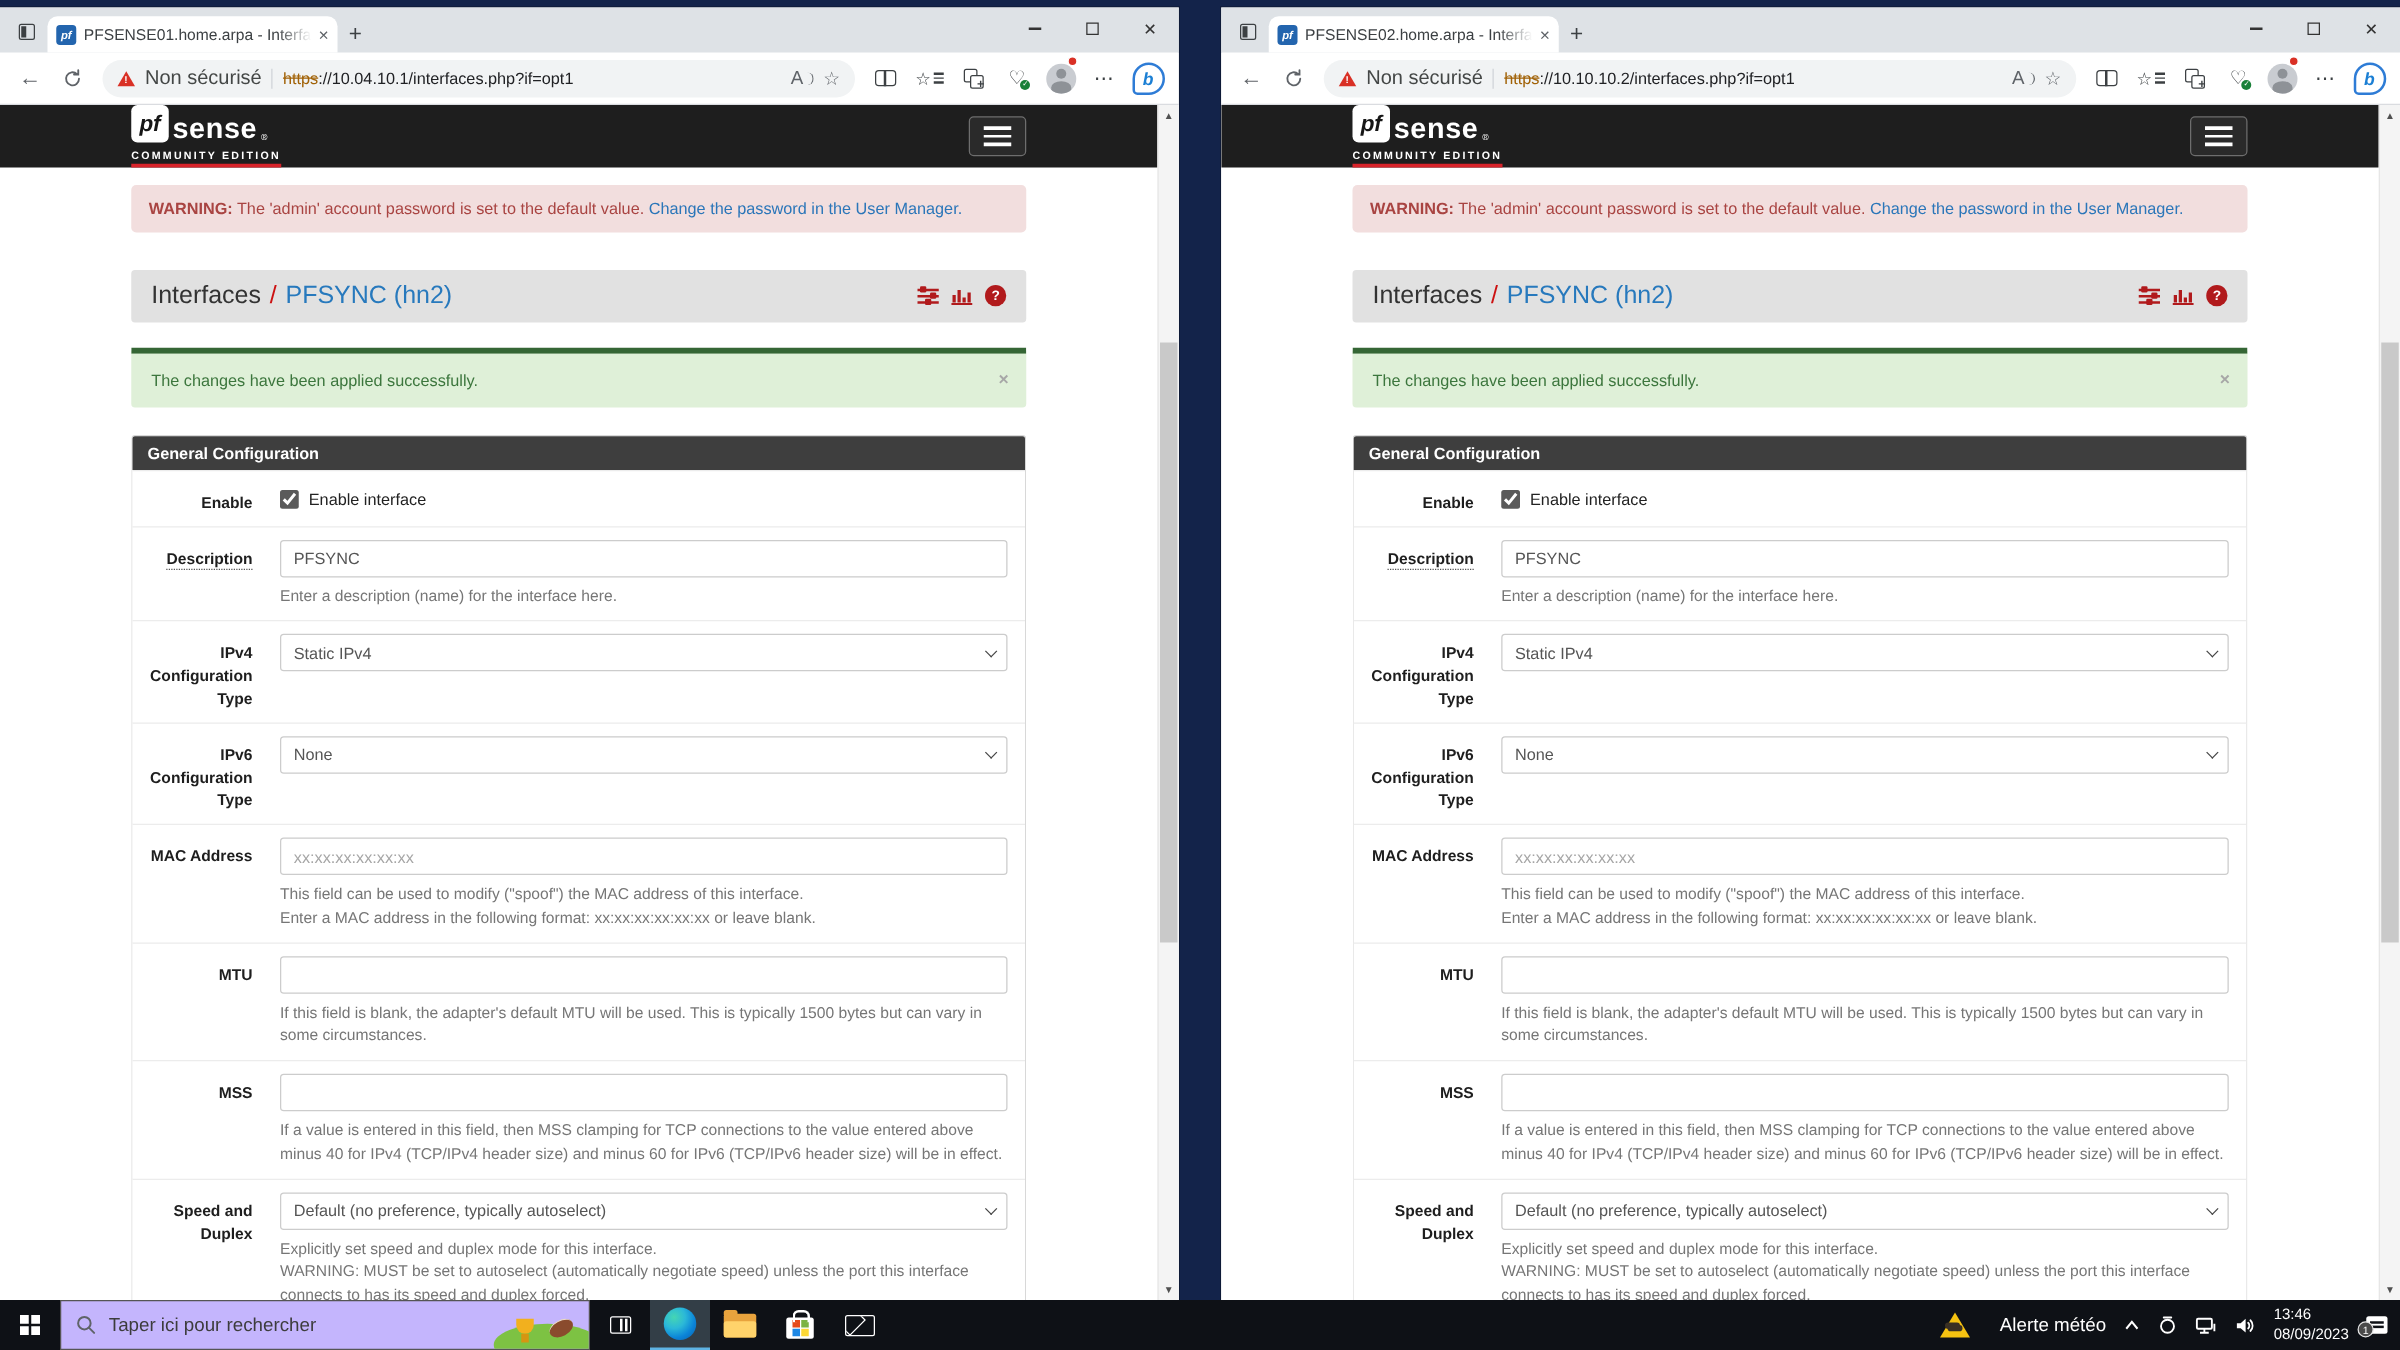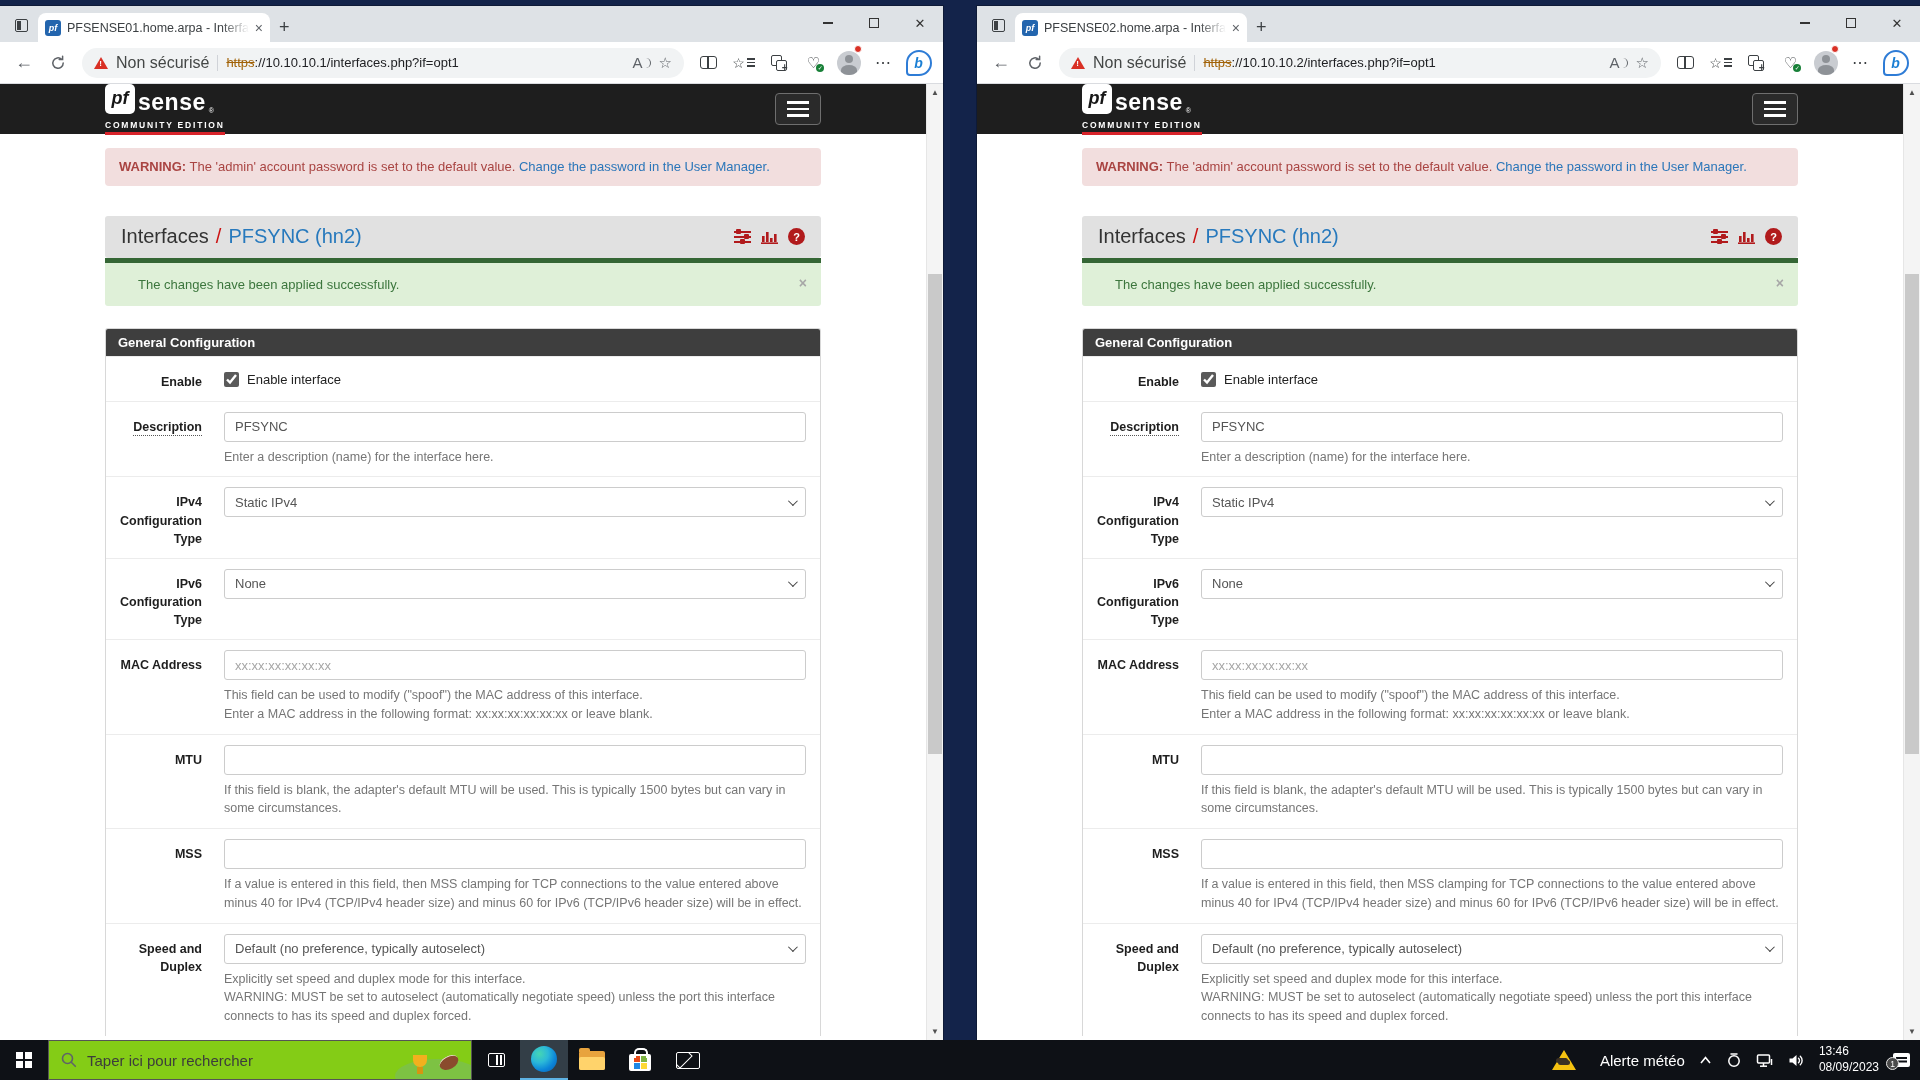--- a/index.html
+++ b/index.html
@@ -98,22 +98,22 @@
     padding:0 16px;font-size:20px;color:#333;}
   .crumb-sep{color:#CC1111;margin:0 7px;}
   .crumb-page{color:#2779BD;}
   .crumb-icons{margin-left:auto;display:flex;align-items:center;gap:10px;}
   .sliders-g{display:flex;flex-direction:column;gap:3px;}
   .sliders-g .r{width:17px;height:2px;background:#B11A1C;position:relative;}
   .sliders-g .r::after{content:"";position:absolute;top:-1.5px;width:5px;height:5px;background:#B11A1C;border-radius:1px;}
   .sliders-g .r1::after{left:2px;}.sliders-g .r2::after{left:10px;}.sliders-g .r3::after{left:6px;}
   .help-circ{width:17px;height:17px;border-radius:50%;background:#B11A1C;color:#fff;font-size:11px;font-weight:bold;
     display:flex;align-items:center;justify-content:center;}
-  .success{border-top:5px solid #356635;background:#DFF0D8;color:#3C763D;
-    font-size:13px;padding:14px 33px;position:relative;border-radius:0 0 3px 3px;}
+  .success{margin-top:20px;border-top:5px solid #356635;background:#DFF0D8;color:#3C763D;
+    font-size:13px;padding:14px 16px;position:relative;border-radius:0 0 3px 3px;}
   .success .close-x{position:absolute;right:14px;top:12px;color:#A7A7A7;font-size:14px;font-weight:bold;}
 
   .panel{margin-top:22px;border:1px solid #D8D8D8;border-bottom:none;border-radius:3px 3px 0 0;}
   .panel-head{background:#3E3E3E;color:#fff;font-weight:bold;font-size:13px;padding:6px 12px;border-radius:2px 2px 0 0;}
   .frow{display:flex;padding:10px 14px 10px 0;border-top:1px solid #ECECEC;background:#fff;}
   .frow:first-of-type{border-top:none;}
   .flabel{width:96px;flex:none;text-align:right;font-weight:bold;font-size:12.5px;color:#1E1E1E;
     line-height:1.45;padding-top:6px;}
   .flabel .udot{border-bottom:1px dotted #555;padding-bottom:1px;}
   .fctl{flex:1;margin-left:22px;min-width:0;}
@@ -126,21 +126,21 @@
     transform:rotate(45deg) translateY(-2px);flex:none;}
   .help{margin:6px 0 0;font-size:12.5px;color:#767676;line-height:1.5;}
   .cb-wrap{display:flex;align-items:center;gap:8px;font-size:13px;color:#222;padding-top:5px;}
   .cb-wrap input{width:15px;height:15px;accent-color:#5A5A5A;margin:0;}
 
   
   .taskbar{position:absolute;left:0;right:0;bottom:0;height:40px;background:#0E1116;display:flex;align-items:stretch;color:#fff;}
   .tb-start{width:48px;display:flex;align-items:center;justify-content:center;}
   .winlogo{display:grid;grid-template-columns:7px 7px;grid-template-rows:7px 7px;gap:1.5px;}
   .winlogo i{background:#fff;}
-  .tb-search{width:424px;background:#84cc16;display:flex;align-items:center;gap:10px;padding:0 0 0 12px;
+  .tb-search{width:424px;background:#c4b5fd;display:flex;align-items:center;gap:10px;padding:0 0 0 12px;
     color:#3C3C3C;font-size:15px;position:relative;overflow:hidden;border:1px solid #555;}
   .doodle{position:absolute;right:0;bottom:0;width:66px;height:40px;}
   .doodle .hill{position:absolute;right:-10px;bottom:-14px;width:86px;height:34px;border-radius:50%;background:#7DC243;}
   .doodle .cup{position:absolute;left:8px;bottom:12px;width:14px;height:12px;background:#F2B01E;border-radius:0 0 7px 7px;}
   .doodle .cup::after{content:"";position:absolute;left:4px;bottom:-7px;width:6px;height:7px;background:#D69511;}
   .doodle .ball{position:absolute;right:12px;bottom:10px;width:20px;height:13px;background:#8A4B2D;border-radius:50%;
     transform:rotate(-28deg);border-top:1.5px solid #E8D9C8;}
   .tb-btn{width:48px;display:flex;align-items:center;justify-content:center;position:relative;}
   .tb-btn.active{background:#333E47;border-bottom:2.5px solid #5EB3E4;}
   .taskview-g{width:17px;height:14px;border:1.6px solid #fff;border-radius:2px;position:relative;}
@@ -205,21 +205,21 @@
       <span class="nav-ic">←</span>
       <span class="nav-ic">
         <svg width="16" height="16" viewBox="0 0 16 16">
           <path d="M13.2 8a5.2 5.2 0 1 1-1.6-3.7M12.6 1.2v3.4H9.2" fill="none" stroke="#5F6368" stroke-width="1.5" stroke-linecap="round"></path>
         </svg>
       </span>
       <div class="urlbar">
         <span class="tri"></span>
         <span class="sec-label">Non sécurisé</span>
         <span class="url-div"></span>
-        <span class="url"><s class="scheme">https</s><span>://10.10.10.1/interfaces.php?if=opt1</span></span>
+        <span class="url"><s class="scheme">https</s><span>://10.04.10.1/interfaces.php?if=opt1</span></span>
         <span class="pill-ic">
               <span>A</span>
               <i class="ra-arcs"></i>
             </span>
         <span class="pill-ic">☆</span>
       </div>
       <span class="tb-ic">
             <span class="split-g"></span>
           </span>
       <span class="tb-ic">

